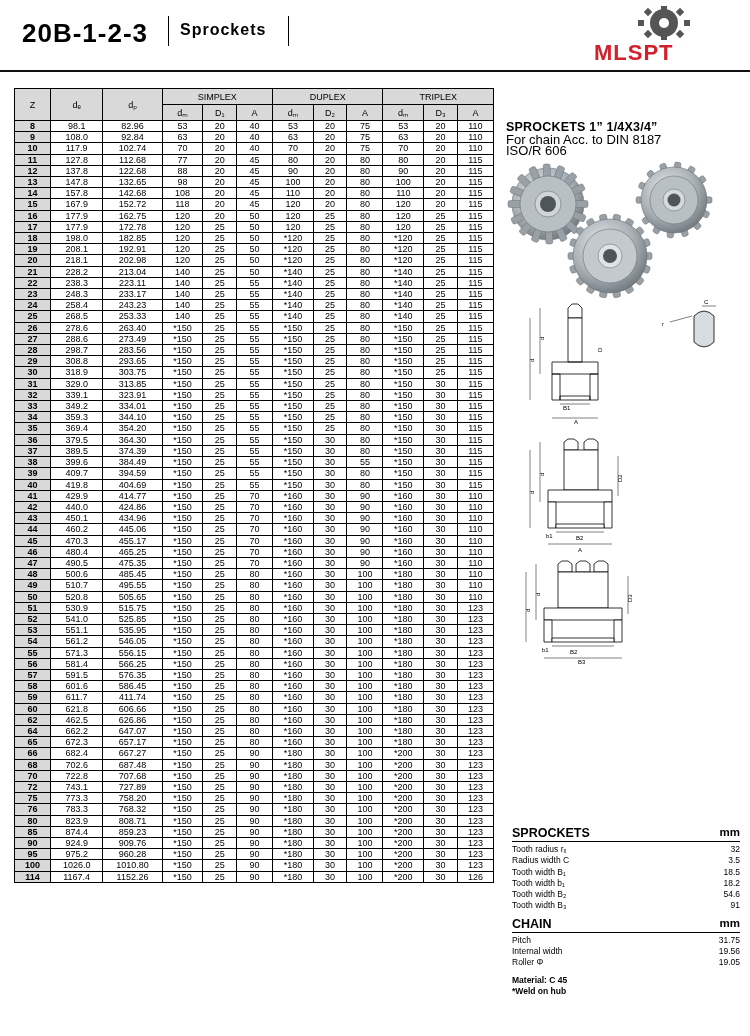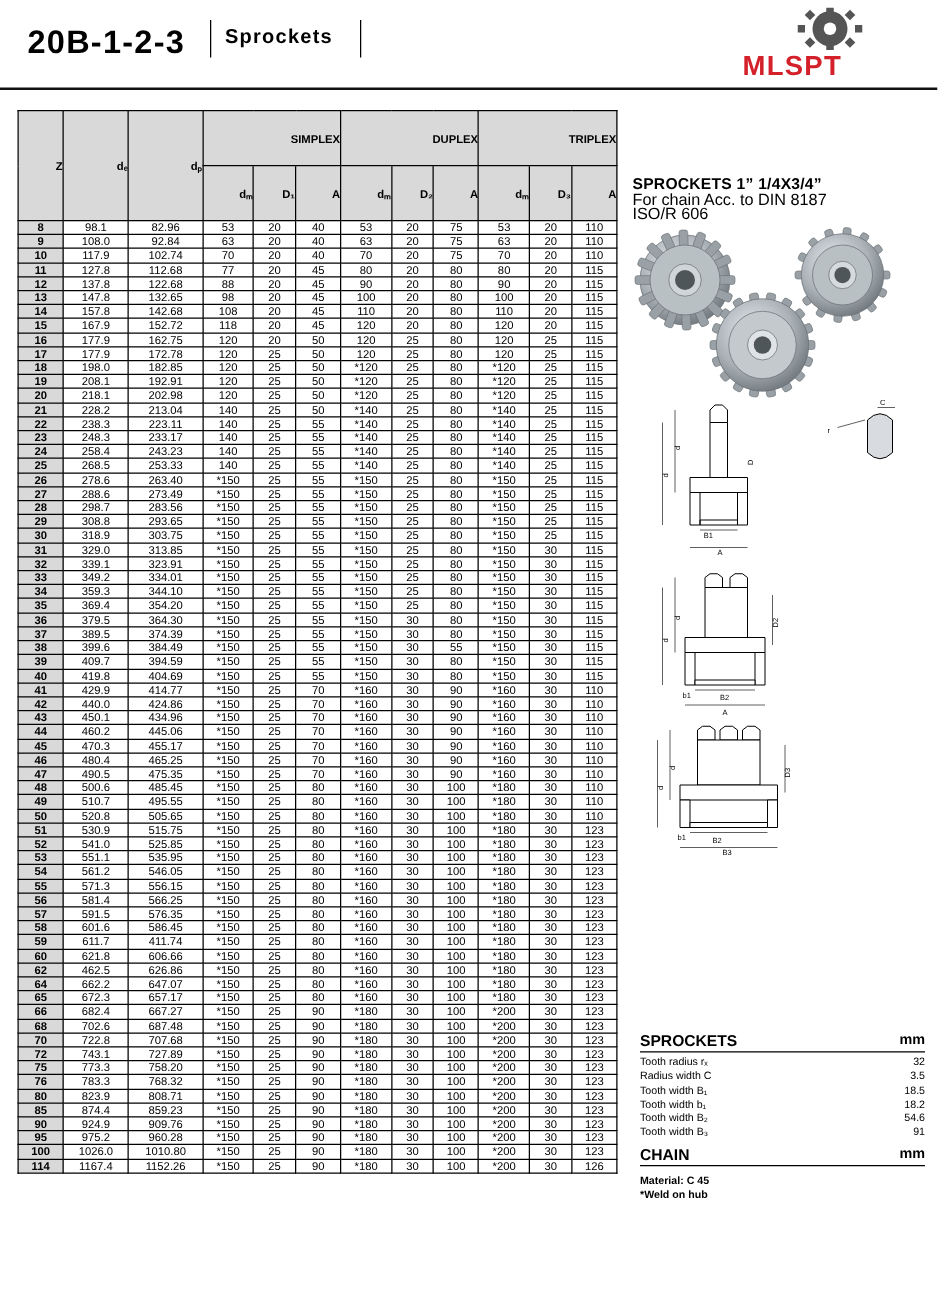--- a/index.html
+++ b/index.html
@@ -23,38 +23,38 @@
   .hdr-rule{position:absolute;left:0;top:70px;width:750px;height:2px;background:#111;}
 
   .logo{position:absolute;right:14px;top:6px;width:130px;height:60px;margin-left:20px;}
   .logo-text{position:absolute;left:8px;top:34px;font-size:22px;font-weight:bold;color:#d4202a;letter-spacing:1px;}
   .gear{position:absolute;left:52px;top:0px;width:52px;height:34px;}
   .gear svg{display:block;}
 
   
   .tbl{position:absolute;left:14px;top:88px;width:480px;border-collapse:collapse;}
   .tbl td,.tbl th{border:1px solid #000;}
-  .tbl th{background:#d9d9d9;font-size:9px;font-weight:bold;text-align:right;padding:15px 0;}
+  .tbl th{background:#d9d9d9;font-size:9px;font-weight:normal;text-align:center;padding:1px 0;}
   .tbl td{text-align:center;font-size:9px;padding:0px 0 0px 0;line-height:10.2px;height:10.2px;}
   .grp-gap td{border-top:1px solid #000;}
   .c-z{width:30px;}
   .c-de{width:44px;}
   .c-dp{width:50px;}
   .c-dm{width:34px;}
   .c-d{width:28px;}
   .c-a{width:30px;}
   .grey{background:#d9d9d9;}
   .bold{font-weight:bold;}
   .vsep{border-left:1px solid #000 !important;}
   .hdrow1 th{height:13px;}
   .hdrow2 th{height:12px;}
 
   
   .rt{position:absolute;left:506px;top:88px;width:232px;}
-  .rt-title{font-size:12.5px;font-weight:bold;letter-spacing:.2px;margin-top:52px;}
+  .rt-title{font-size:12.5px;font-weight:bold;letter-spacing:.2px;margin-top:32px;}
   .rt-line{font-size:13px;line-height:11px;}
 
   .photo{position:relative;width:232px;height:140px;margin-top:4px;}
 
   .draw{position:relative;width:232px;height:auto;}
   .draw svg{display:block;}
 
   .spec{position:absolute;left:512px;top:826px;width:228px;}
   .spec h4{margin:0;font-size:12.5px;font-weight:bold;display:inline-block;}
   .spec .mm{float:right;font-size:11.5px;font-weight:bold;}
@@ -1279,18 +1279,34 @@
             <td class="v">91</td>
           </tr>
         </tbody>
       </table>
 
     <div style="margin-top:5px">
       <span class="mm">mm</span>
       <h4>CHAIN</h4>
     </div>
     <div class="hr"></div>
+    <table>
+        <tbody id="spec-ch">
+          <tr>
+            <td>Pitch</td>
+            <td class="v">31.75</td>
+          </tr>
+          <tr>
+            <td>Internal width</td>
+            <td class="v">19.56</td>
+          </tr>
+          <tr>
+            <td>Roller Φ</td>
+            <td class="v">19.05</td>
+          </tr>
+        </tbody>
+      </table>
 
     <div class="mat">Material: C 45</div>
     <div class="mat" style="margin-top:0">*Weld on hub</div>
   </div>
 
 </div>
 
 </body></html>

